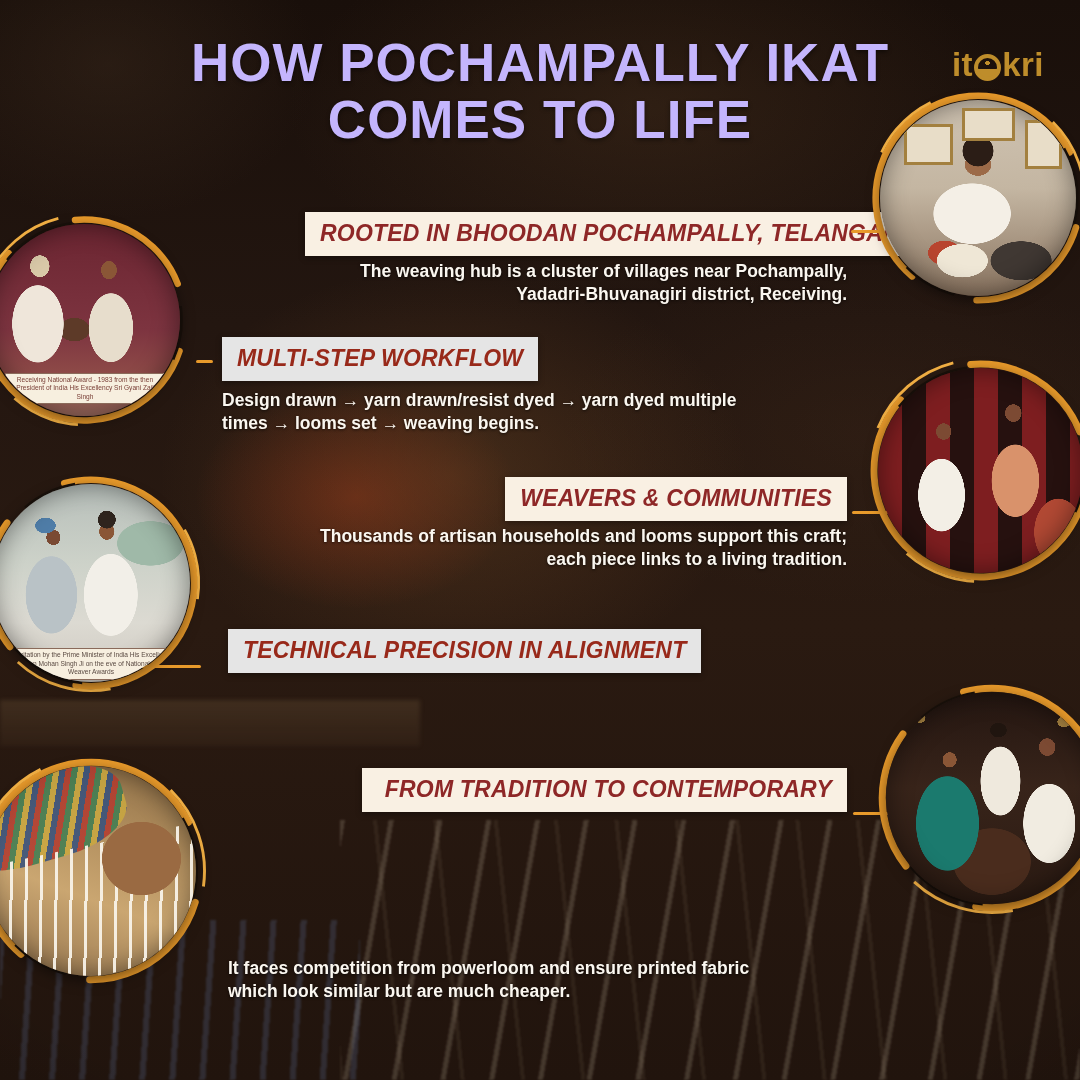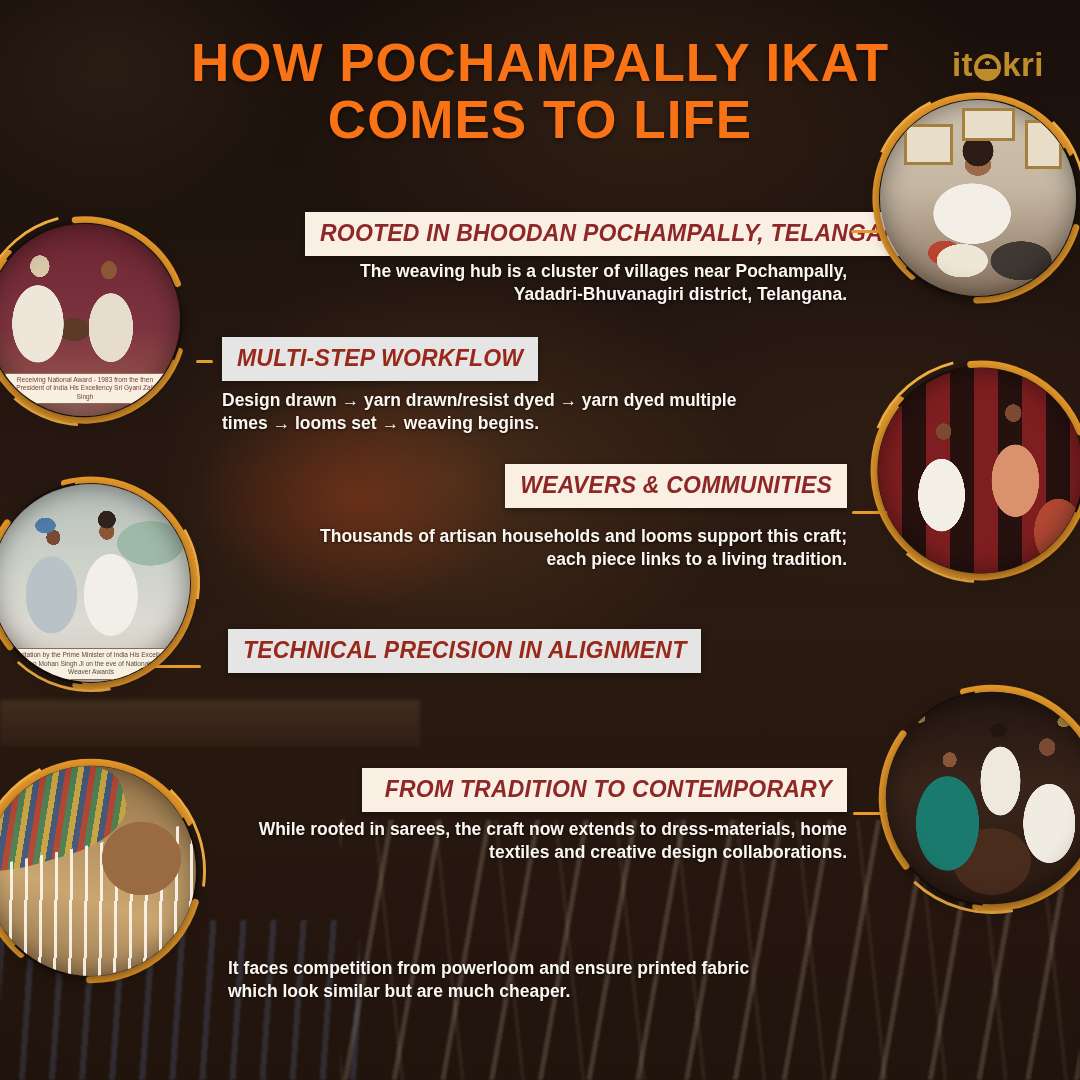--- a/index.html
+++ b/index.html
@@ -38,21 +38,21 @@
     background:linear-gradient(180deg, rgba(170,140,95,0.18), rgba(120,90,60,0.10));
     filter:blur(2px);
   }
   .bg-vignette{
     inset:0;
     background:radial-gradient(140% 120% at 50% 45%, rgba(0,0,0,0) 52%, rgba(0,0,0,0.55) 100%);
   }
   
   .title{
     position:absolute;top:34px;left:0;width:100%;
-    text-align:center;color:#f97316;
+    text-align:center;color:#c4b5fd;
     font-size:53px;font-weight:800;letter-spacing:1px;line-height:1.08;
     text-shadow:0 2px 4px rgba(0,0,0,0.45);
   }
   .logo{
     position:absolute;top:46px;right:36px;
     color:#BE8D2B;font-size:33px;font-weight:700;letter-spacing:.5px;
     display:flex;align-items:center;margin-left:12px;
   }
   .logo-o{
     display:inline-block;width:19px;height:19px;margin:4px 1px 0;
@@ -71,21 +71,21 @@
   .orange{background:#e5e5e5;color:#98291A;}
   .sec-body{
     position:absolute;color:#FBF7F0;font-weight:700;font-size:17.5px;line-height:1.33;
     text-shadow:0 1px 3px rgba(0,0,0,0.65);
   }
   .al-r{text-align:right;}
   .pos-s1{left:305px;top:212px;}
   .pos-b1{top:260px;right:233px;width:525px;}
   .pos-s2{left:222px;top:337px;}
   .pos-b2{top:389px;left:222px;width:515px;}
-  .pos-s3{right:233px;top:464px;margin-left:44px;}
+  .pos-s3{right:233px;top:477px;margin-left:44px;}
   .pos-b3{top:525px;right:233px;width:560px;}
   .pos-s4{left:228px;top:629px;}
   .pos-b4{top:682px;left:228px;width:555px;}
   .pos-s5{right:233px;top:768px;padding-left:23px;}
   .pos-b5{top:818px;right:233px;width:592px;}
   .pos-s6{left:228px;top:907px;}
   .pos-b6{top:957px;left:228px;width:560px;}
   .dash{position:absolute;height:3px;background:#E89A2B;border-radius:2px;}
   .d1{left:851px;top:230px;width:30px;}
   .d2{left:196px;top:360px;width:17px;}
@@ -198,36 +198,35 @@
   </div>
 
   <div class="logo">
     <span>it</span>
       <span class="logo-o"></span>
       <span>kri</span>
   </div>
 
   <div class="sec-label cream pos-s1">ROOTED IN BHOODAN POCHAMPALLY, TELANGANA</div>
   <div class="dash d1"></div>
-  <div class="sec-body al-r pos-b1">The weaving hub is a cluster of villages near Pochampally, Yadadri-Bhuvanagiri district, Telangana.</div>
+  <div class="sec-body al-r pos-b1">The weaving hub is a cluster of villages near Pochampally, Yadadri-Bhuvanagiri district, Receiving.</div>
 
   <div class="dash d2"></div>
   <div class="sec-label orange pos-s2">MULTI-STEP WORKFLOW</div>
   <div class="sec-body pos-b2">Design drawn → yarn drawn/resist dyed → yarn dyed multiple times → looms set → weaving begins.</div>
 
   <div class="sec-label cream pos-s3">WEAVERS &amp; COMMUNITIES</div>
   <div class="dash d3"></div>
   <div class="sec-body al-r pos-b3">Thousands of artisan households and looms support this craft; each piece links to a living tradition.</div>
 
   <div class="dash d4"></div>
   <div class="sec-label orange pos-s4">TECHNICAL PRECISION IN ALIGNMENT</div>
 
   <div class="sec-label cream pos-s5">FROM TRADITION TO CONTEMPORARY</div>
   <div class="dash d5"></div>
-  <div class="sec-body al-r pos-b5">While rooted in sarees, the craft now extends to dress-materials, home textiles and creative design collaborations.</div>
 
   <div class="sec-body pos-b6">It faces competition from powerloom and ensure printed fabric which look similar but are much cheaper.</div>
 
   <div class="ph-wrap w1">
     <svg class="ring r-a" viewBox="0 0 200 200">
       <circle cx="100" cy="100" r="93" fill="none" stroke="#E89A2B" stroke-width="6" stroke-linecap="round" stroke-dasharray="330 70 120 64"></circle>
       <circle cx="100" cy="100" r="97" fill="none" stroke="#F2B044" stroke-width="2.5" stroke-dasharray="40 120 90 334" transform="rotate(90 100 100)"></circle>
       <circle cx="100" cy="100" r="90" fill="none" stroke="#1a110b" stroke-width="3" stroke-dasharray="70 140 50 324" transform="rotate(200 100 100)"></circle>
     </svg>
     <div class="photo p1">

